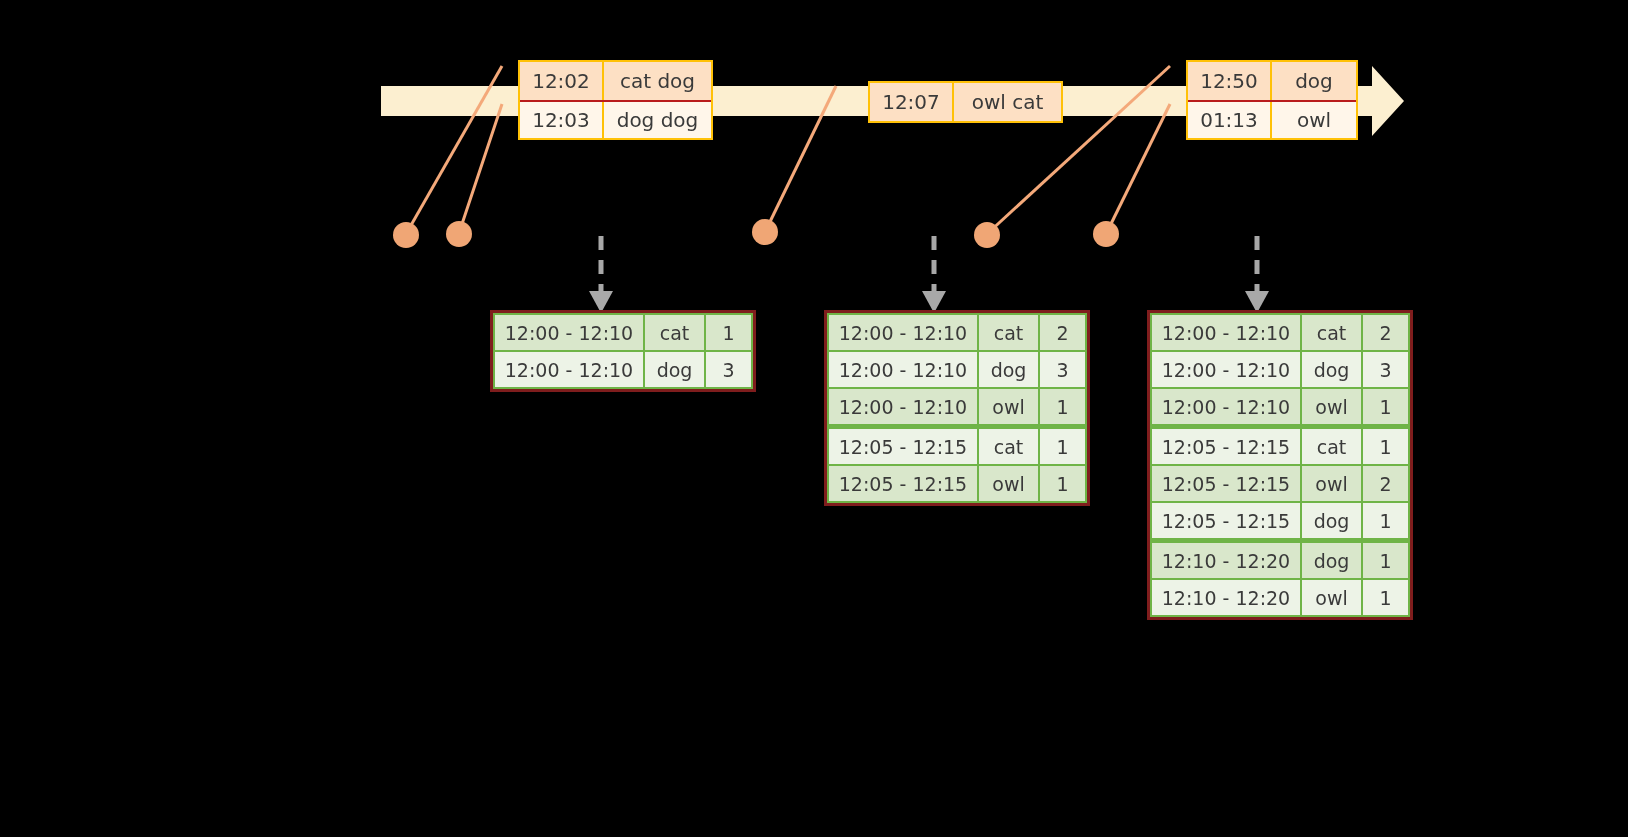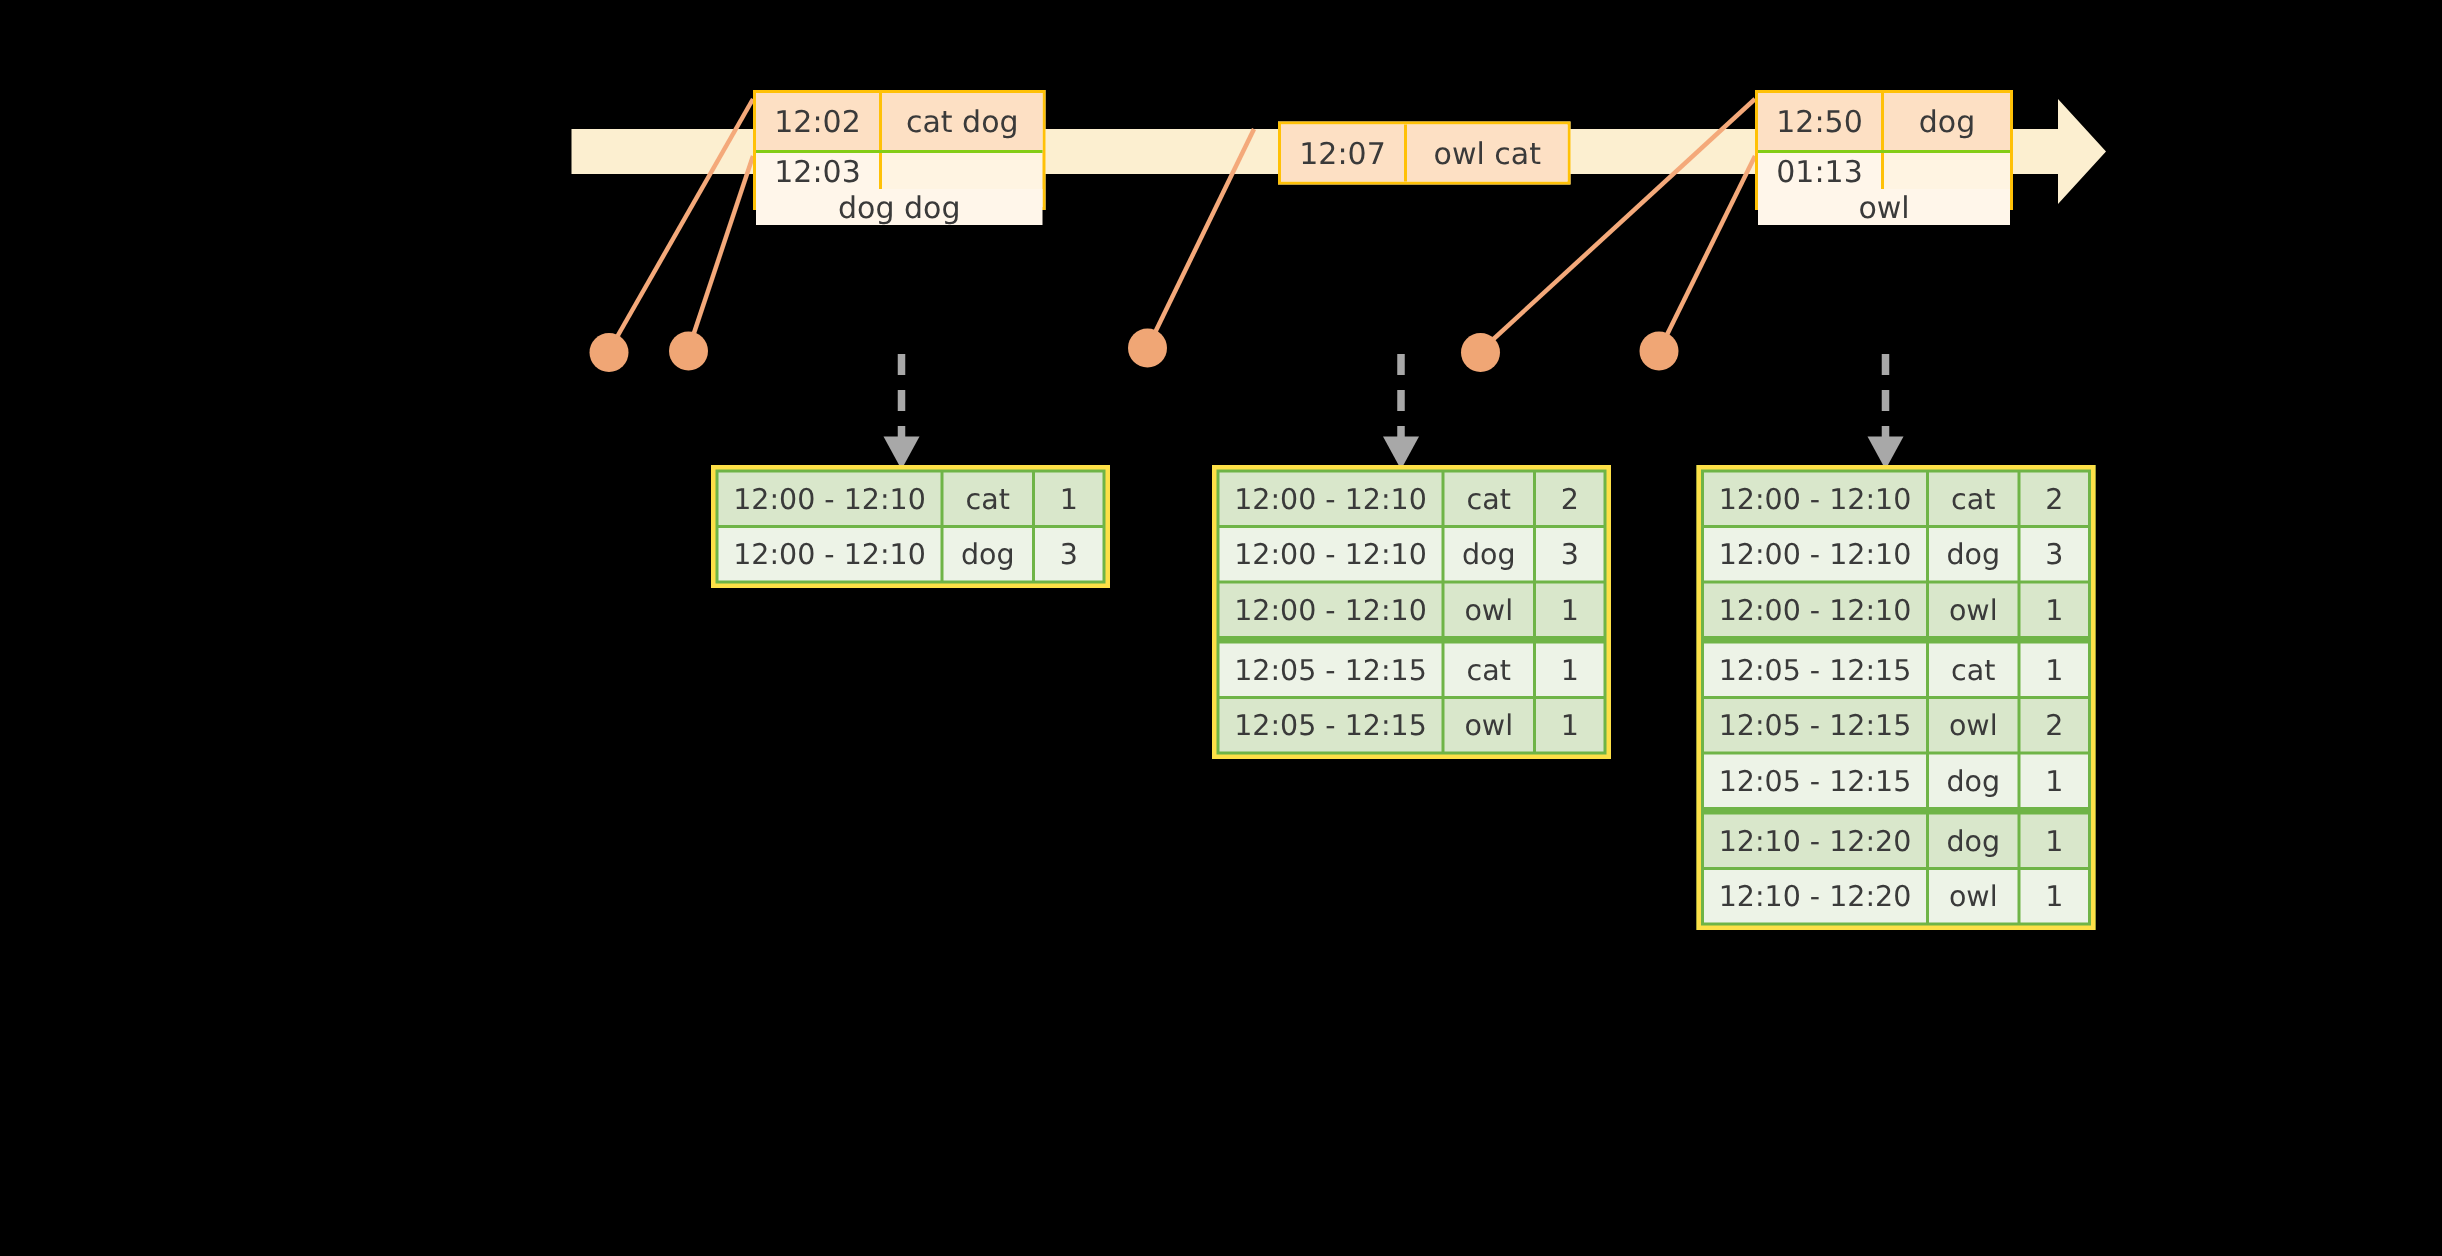--- a/index.html
+++ b/index.html
@@ -4,49 +4,49 @@
 <style>
   html,body{margin:0;padding:0;background:#000;}
   body{
     width:1628px;height:837px;position:relative;overflow:hidden;
     font-family:"DejaVu Sans","Liberation Sans",sans-serif;
     color:#3a3a3a;
   }
   #stage{position:absolute;inset:0;}
   svg.layer{position:absolute;left:0;top:0;width:1628px;height:837px;overflow:visible;}
   svg.under{z-index:1;}
-  .boxlayer{position:absolute;left:0;top:0;width:1336px;height:837px;z-index:4;padding-left:36px;}
+  .boxlayer{position:absolute;left:16px;top:0;width:1336px;height:837px;z-index:4;padding-left:36px;}
 
   
   .evt{
     position:absolute;
     border:2px solid #FFC107;
     box-sizing:border-box;
     background:#FFF4E2;
   }
   .evt .row{
     display:flex;
     box-sizing:border-box;
     height:38px;
     align-items:stretch;
   }
-  .evt .row + .row{border-top:2px solid #84cc16;flex-direction:column;}
+  .evt .row + .row{border-top:2px solid #b91c1c;}
   .evt .row.alt .c{background:#FDE0C4;}
   .evt .c{
     display:flex;align-items:center;justify-content:center;
     font-size:20px;color:#3a3a3a;background:#FFF6EA;
     box-sizing:border-box;
   }
   .evt .c.time{width:84px;border-right:2px solid #FFC107;}
   .evt .c.words{flex:1;}
 
   
   .agg{
     position:absolute;
-    border:3px solid #fde047;
+    border:3px solid #7f1d1d;
     box-sizing:border-box;
     background:#6FB447;
     padding:2px;
   }
   .agg .grow{
     display:flex;
     height:35px;
     box-sizing:border-box;
     margin-bottom:2px;
   }

